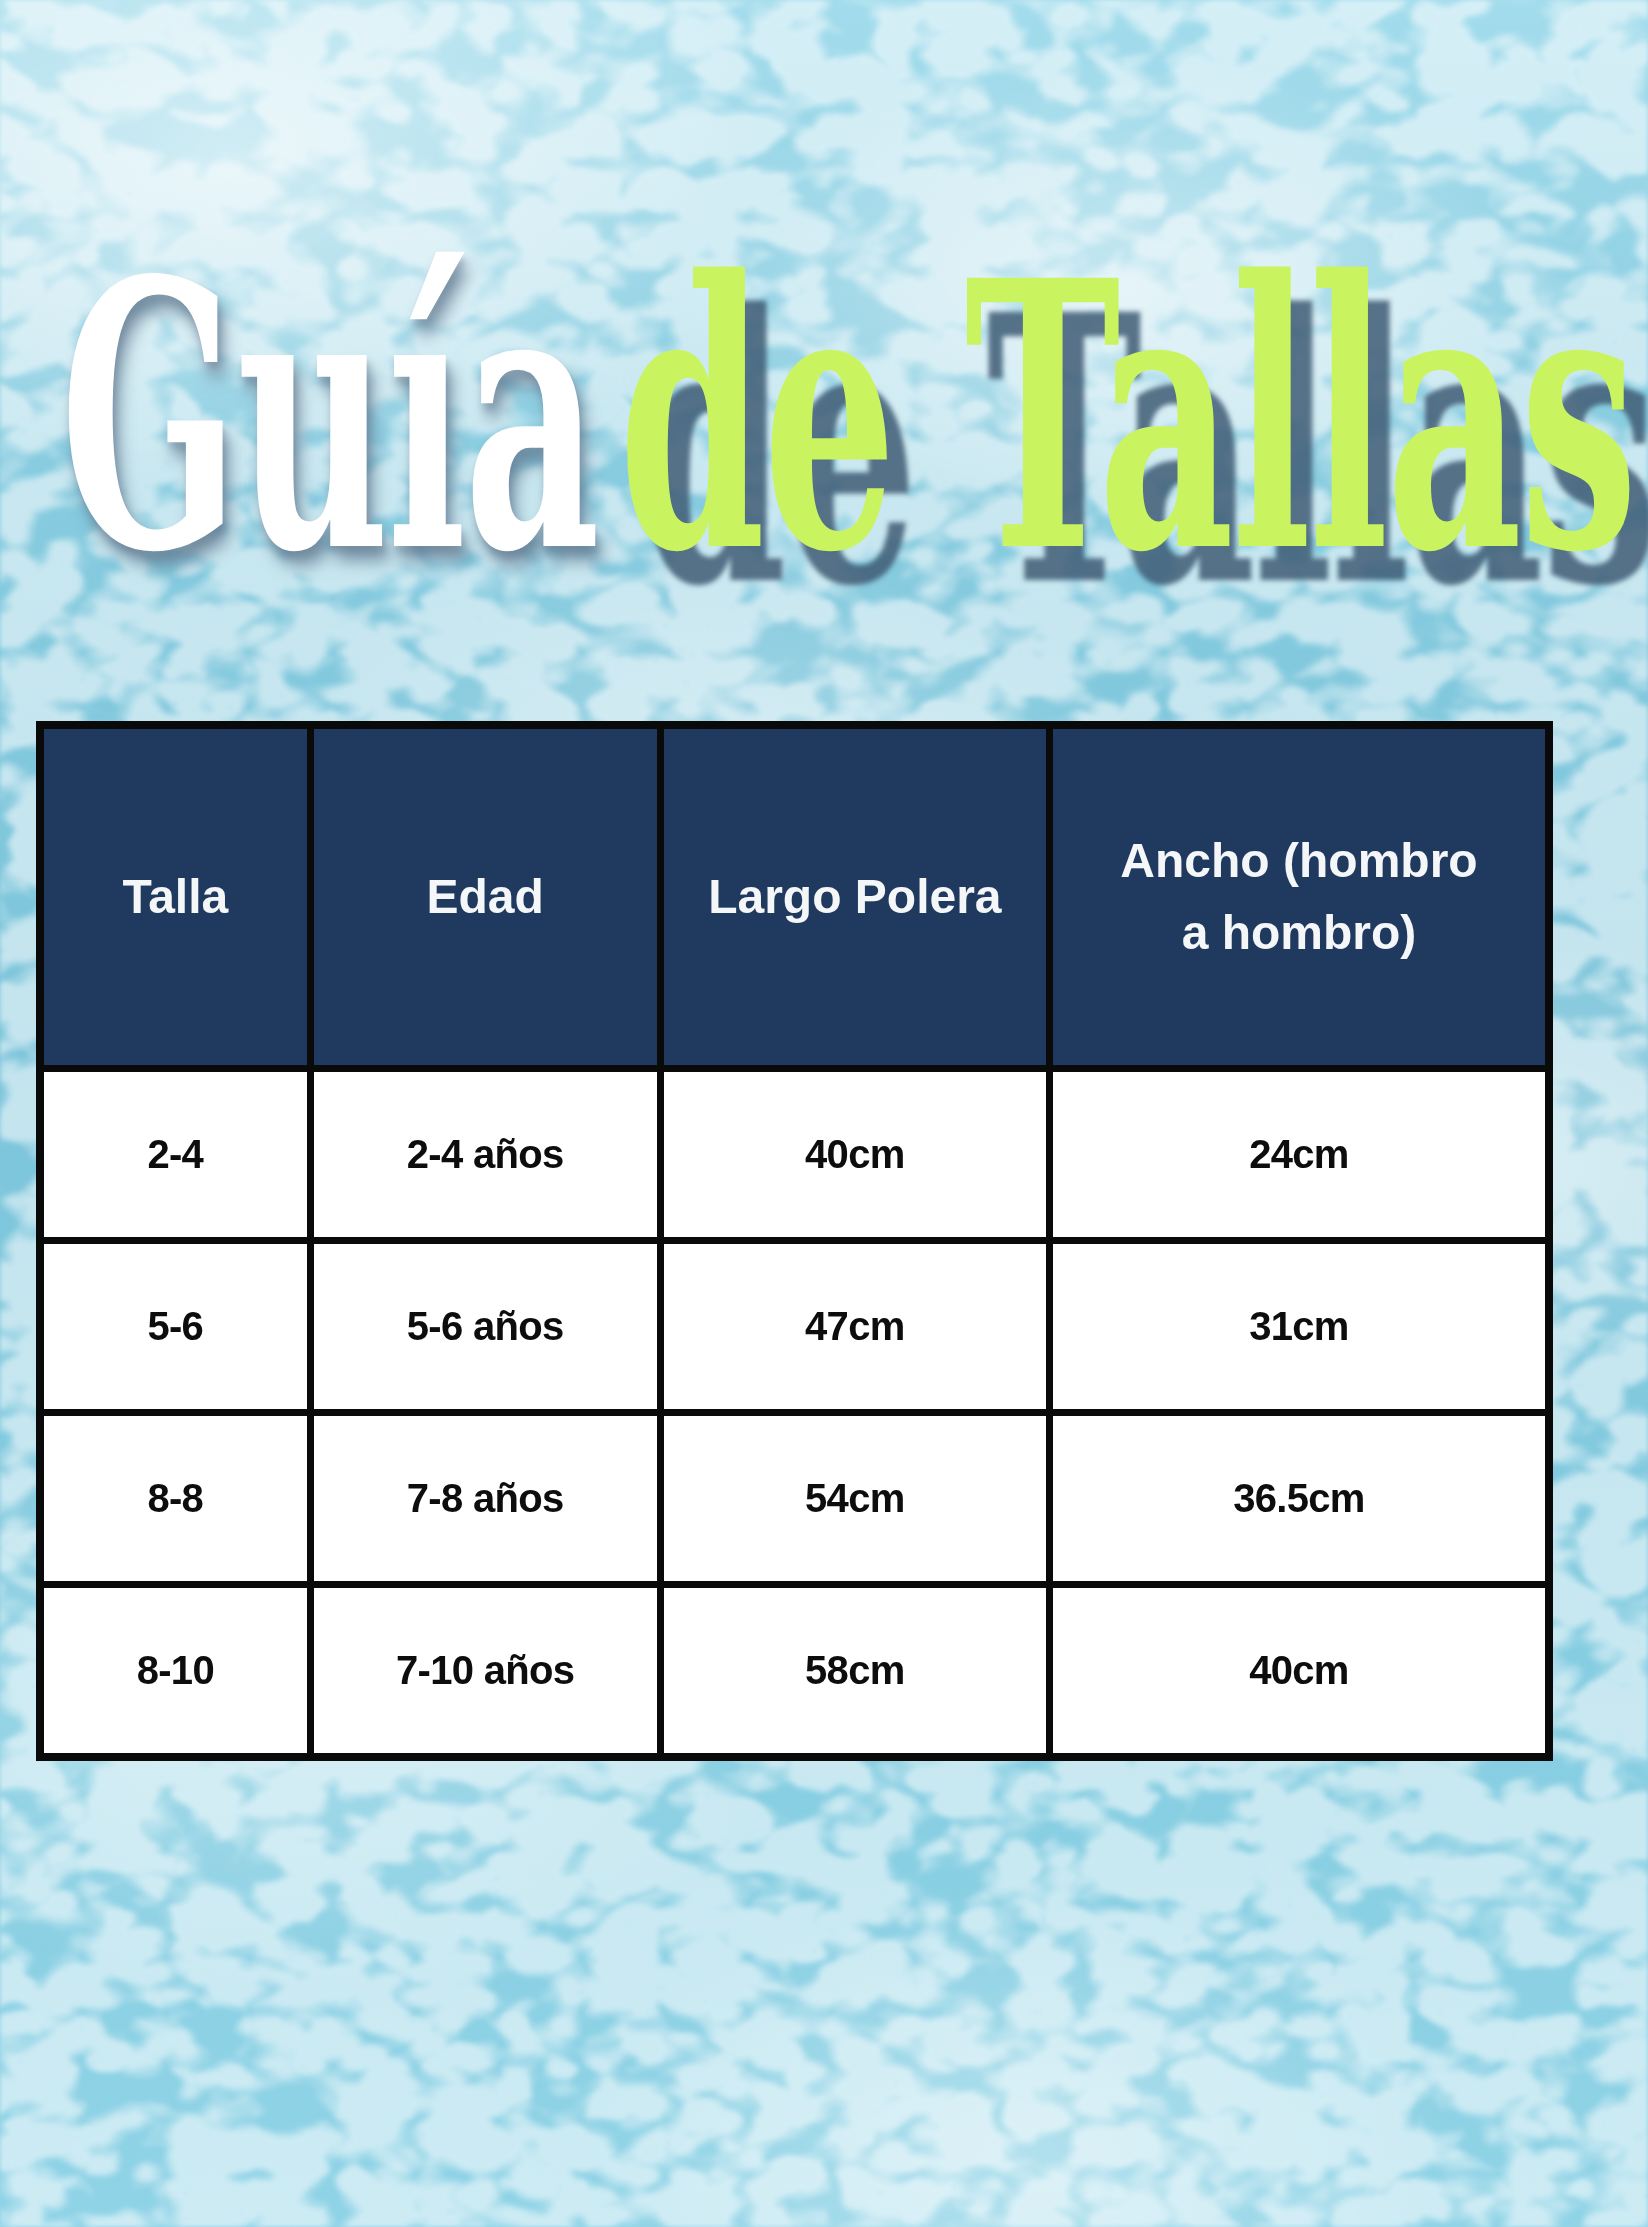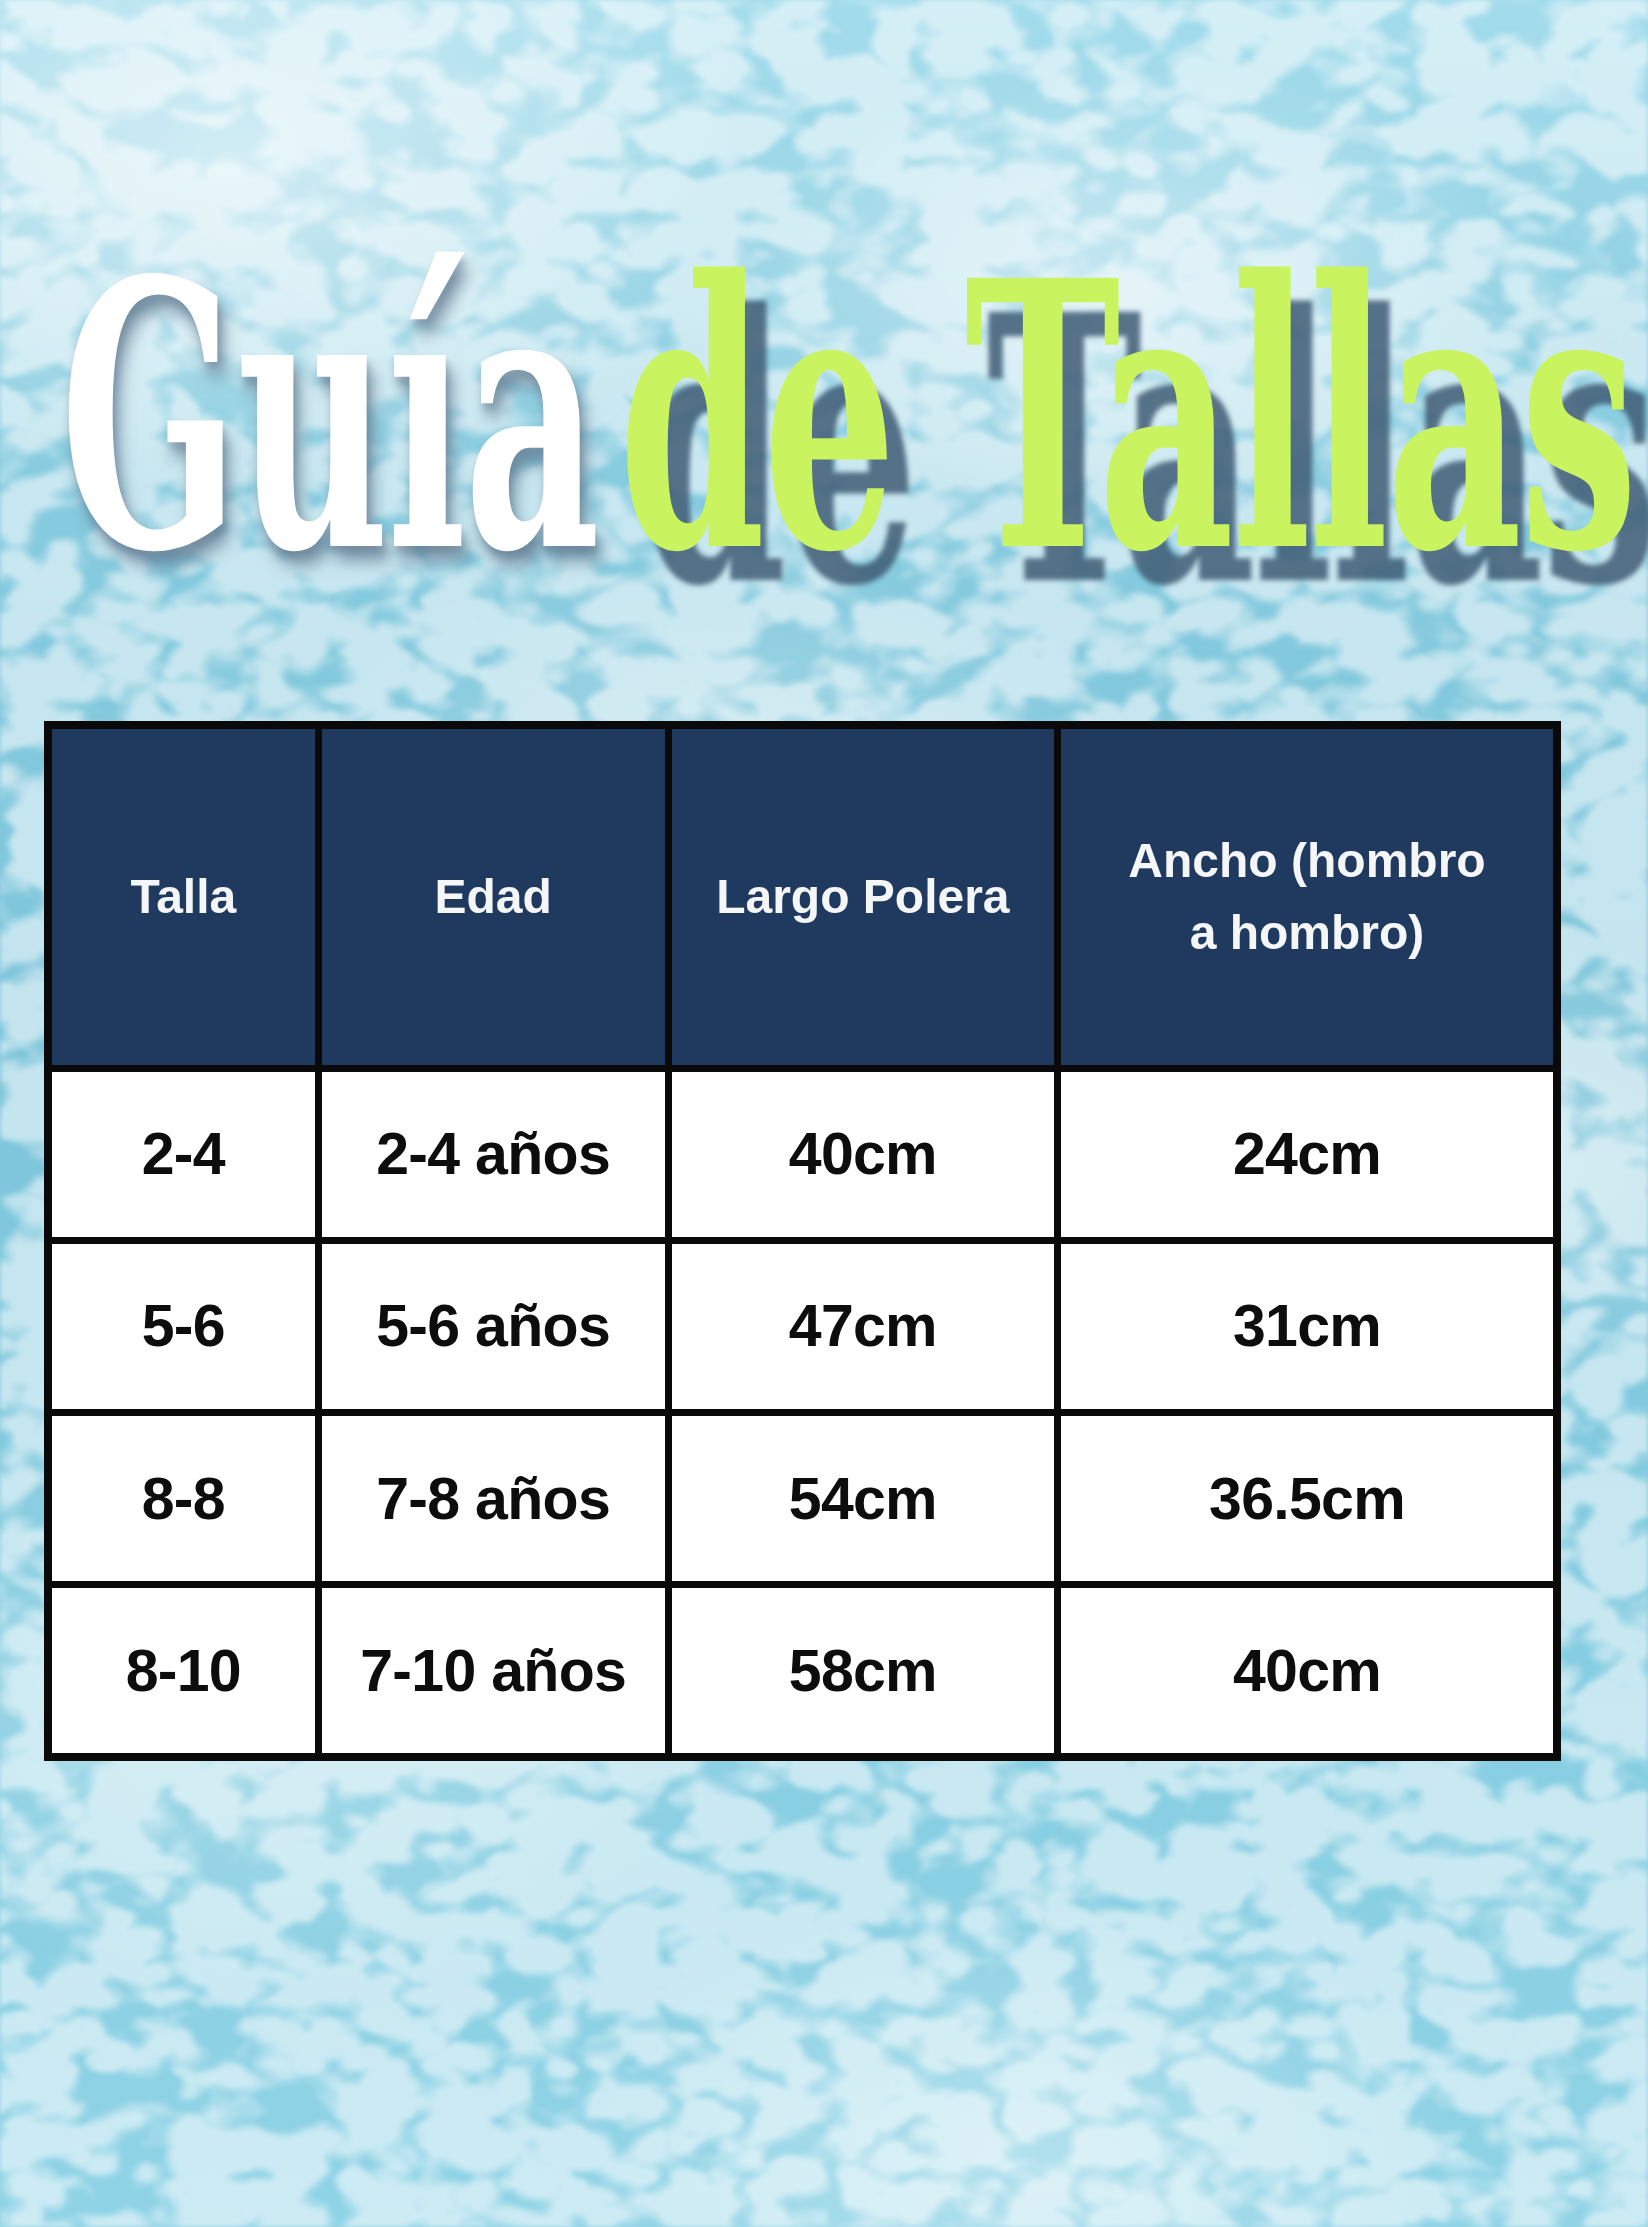--- a/index.html
+++ b/index.html
@@ -44,21 +44,21 @@
     color: #ffffff;
     text-shadow: 11.3px 15.6px 21px rgba(96,120,142,0.70), 4.2px 7px 10px rgba(110,132,152,0.45);
   }
   .title .t-green {
     color: #c9f45f;
     margin-left: 0.10em;
     text-shadow: 38px 34px 7px rgba(63,92,116,0.85);
   }
   table.size-table {
     position: absolute;
-    left: 44px; top: 721px;
+    left: 36px; top: 721px;
     width: 1517px; height: 1040px;
     border-collapse: collapse;
     table-layout: fixed;
     border: 8.5px solid #0a0a0a;
   }
   .size-table th, .size-table td {
     border: 7px solid #0a0a0a;
     text-align: center;
     vertical-align: middle;
     padding: 0 14px;
@@ -70,21 +70,21 @@
     color: #f4f6f8;
     font-size: 48px;
     font-weight: bold;
     line-height: 1.5;
   }
   .size-table thead th.th-ancho { padding: 0 57px; }
   .size-table tbody tr { height: 168px; }
   .size-table tbody td {
     background: #ffffff;
     color: #0d0d0d;
-    font-size: 59px;
+    font-size: 40px;
     font-weight: bold;
     letter-spacing: -0.7px;
   }
 </style>
 </head>
 <body>
 
 <div class="canvas">
 
   <svg class="caustics" width="1648" height="2227" viewBox="0 0 2331 3150" xmlns="http://www.w3.org/2000/svg">

